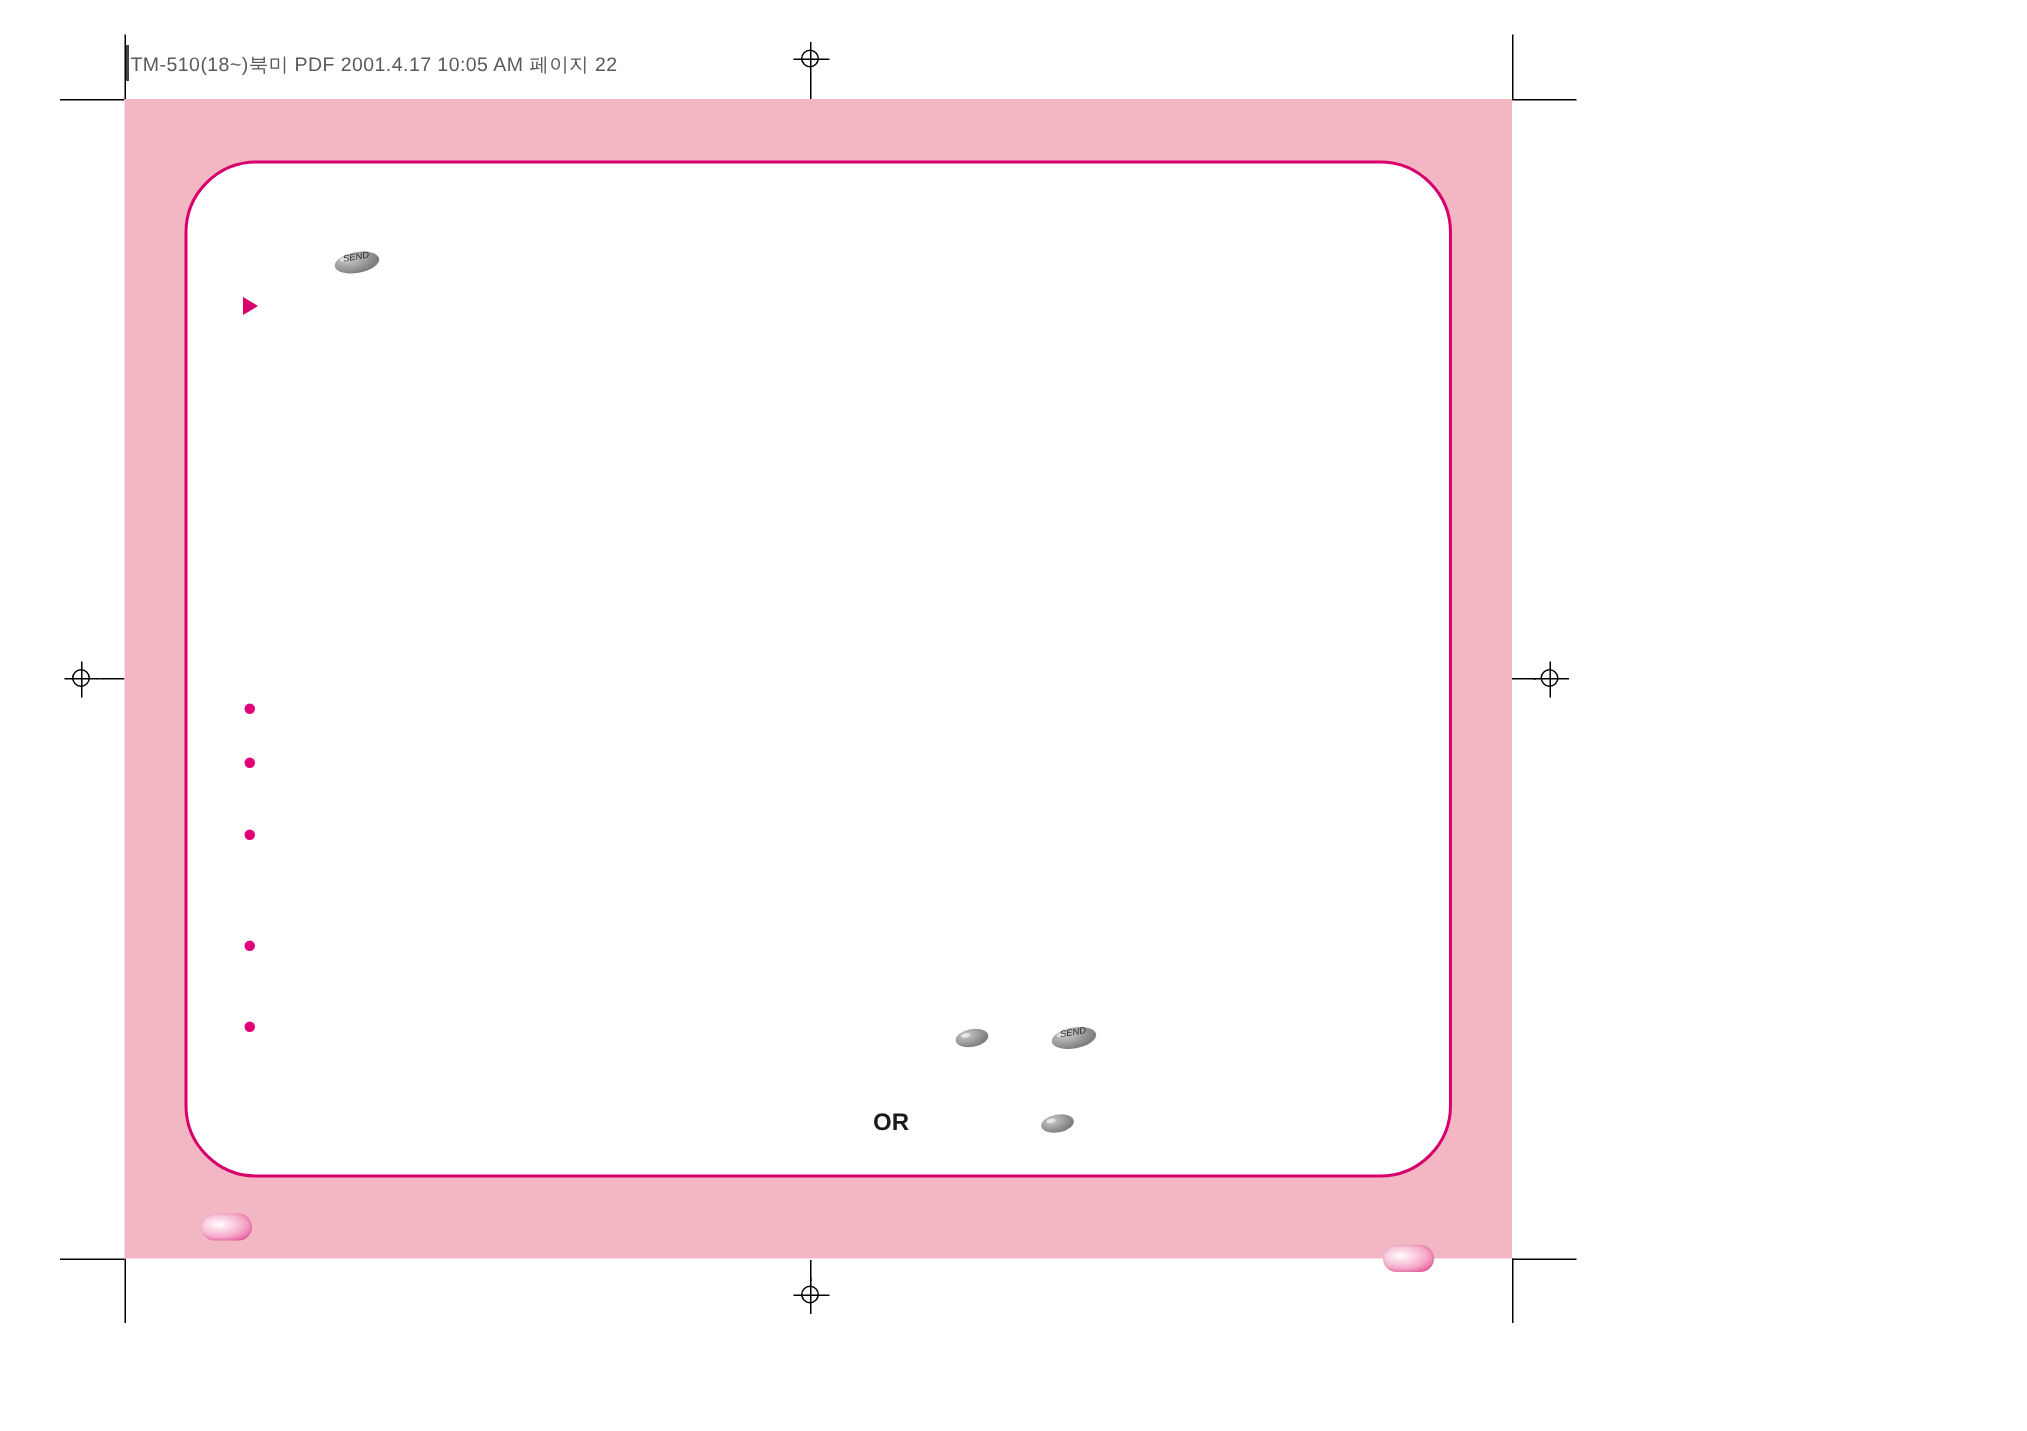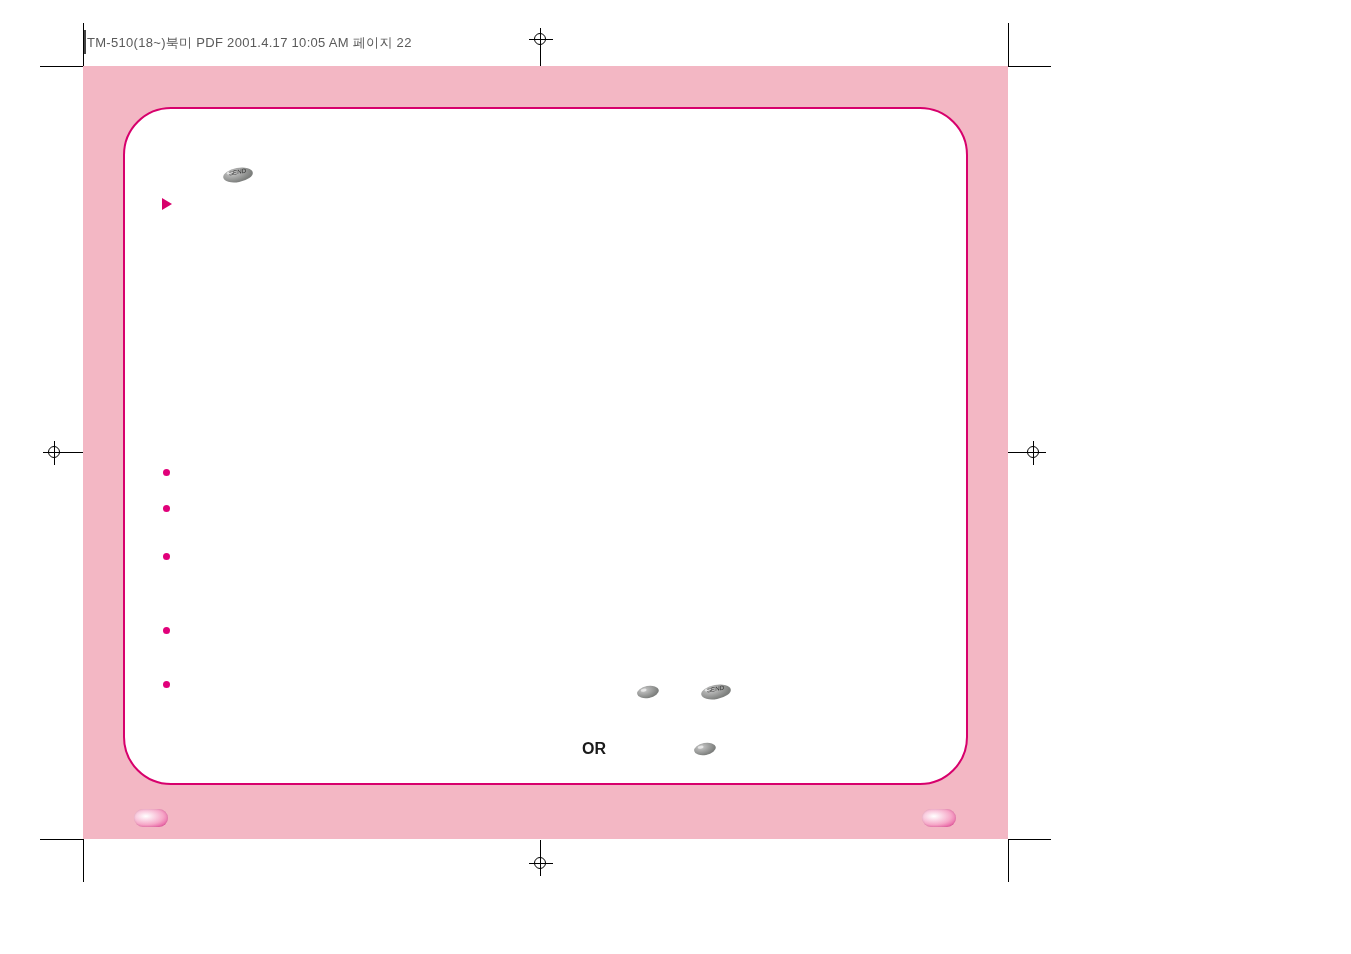--- a/index.html
+++ b/index.html
@@ -198,21 +198,21 @@
 <div class="crop h" style="left:1008px; top:839px; width:43px;"></div>
 <div class="crop v" style="left:1008px; top:839px; height:43px;"></div>
 
 <div class="pink-page"></div>
 
 <div class="content-panel"></div>
 
 <div class="page-tab" style="left:134px; top:809px;">
   <span class="hidden-text">22</span>
 </div>
-<div class="page-tab" style="left:922px; top:809px;">
+<div class="page-tab" style="left:922px; top:830px;">
   <span class="hidden-text">23</span>
 </div>
 
 <div class="oval-icon" style="left:223px; top:168px;">
   <div class="glint"></div>
   <div class="label">SEND</div>
 </div>
 
 <div class="triangle-marker" style="left:162px; top:198px;"></div>
 

